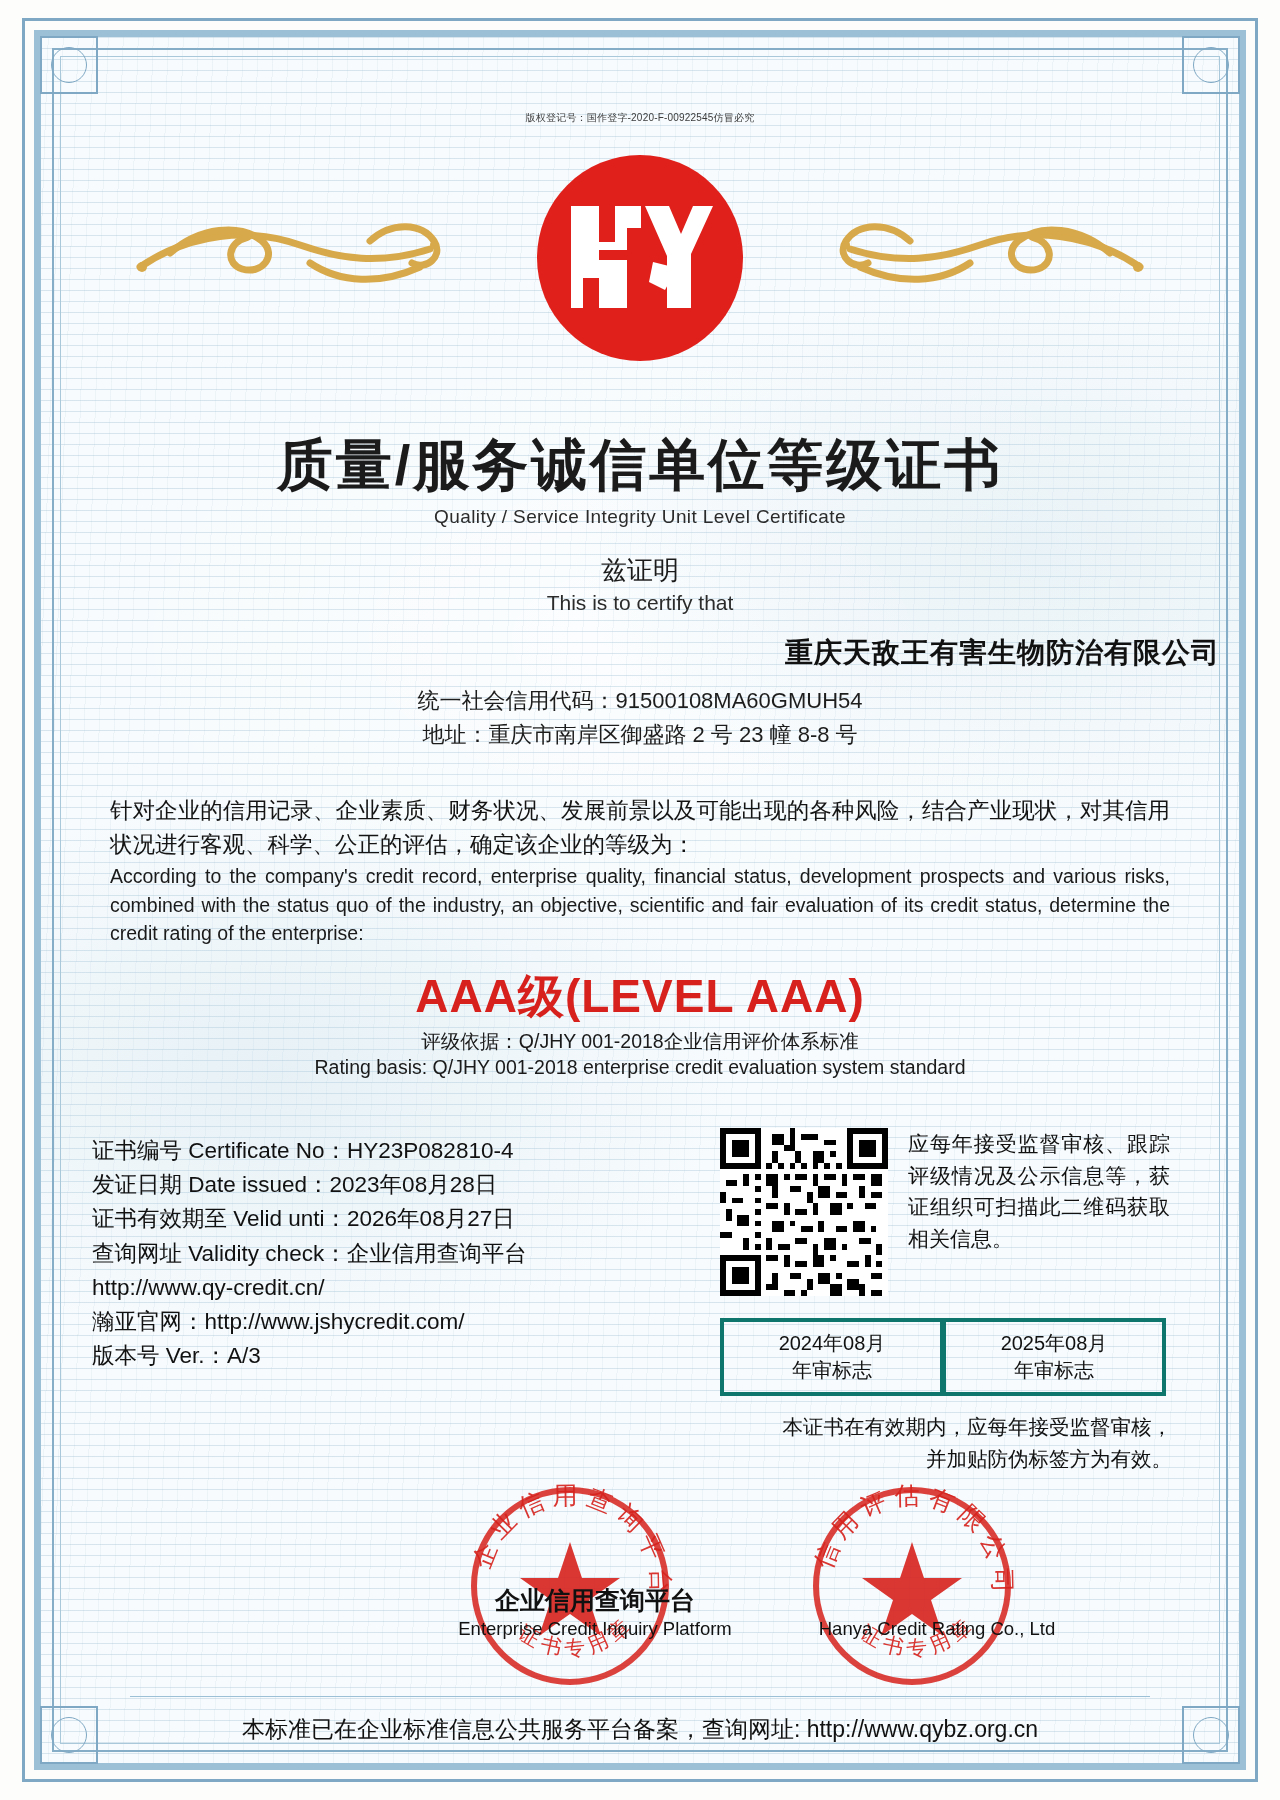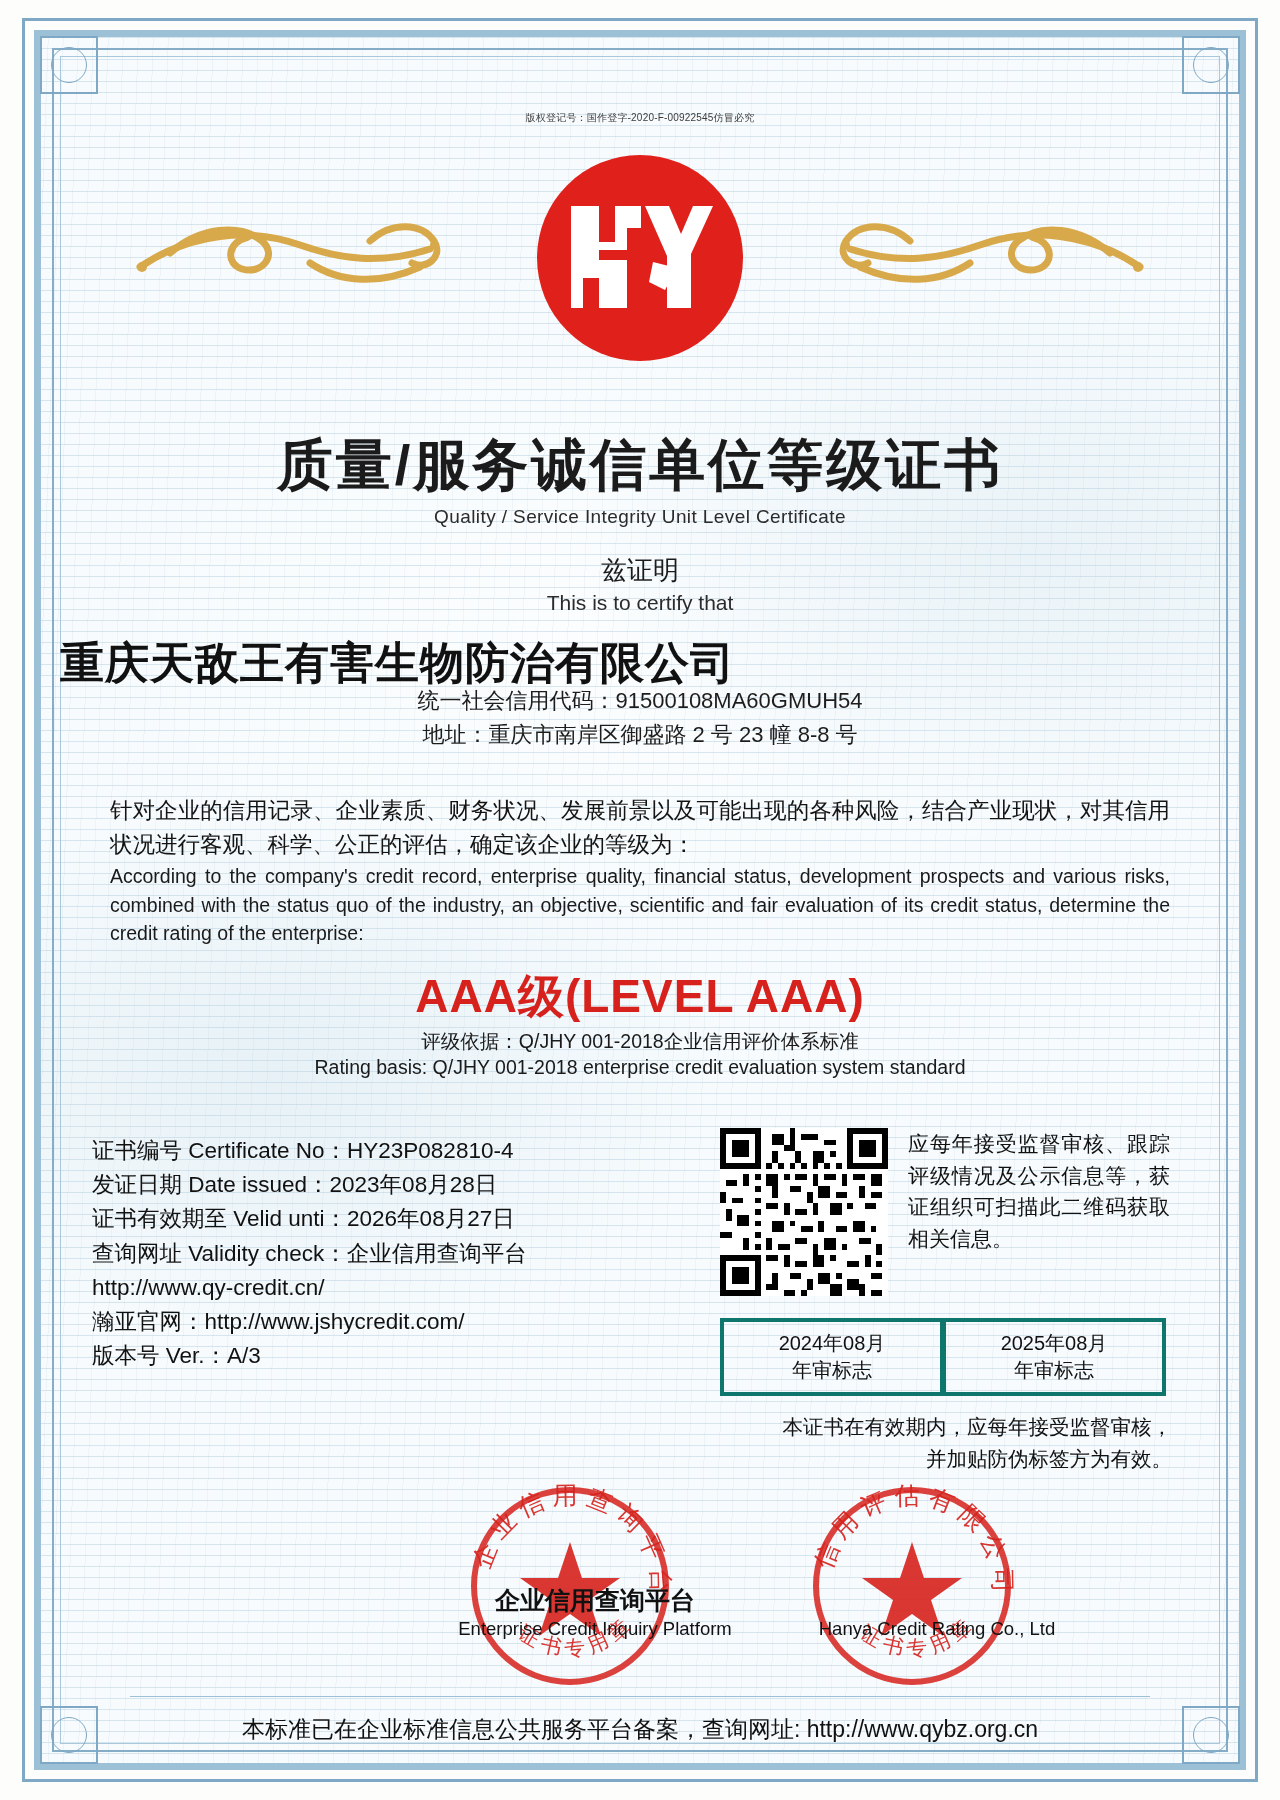--- a/index.html
+++ b/index.html
@@ -178,22 +178,22 @@
   .certify-en {
     position:absolute;
     top:535px; left:0; width:100%;
     text-align:center;
     font-size:21px;
     color:#2b2b2b;
   }
   .company-name {
     position:absolute;
     top:578px; left:0; width:100%;
-    text-align:left;
-    font-size:44px;
+    text-align:right;
+    font-size:28px;
     font-weight:bold;
     color:#111;
     letter-spacing:1px;
   }
   .company-code {
     position:absolute;
     top:630px; left:0; width:100%;
     text-align:center;
     font-size:22px;
     color:#1d1d1d;

